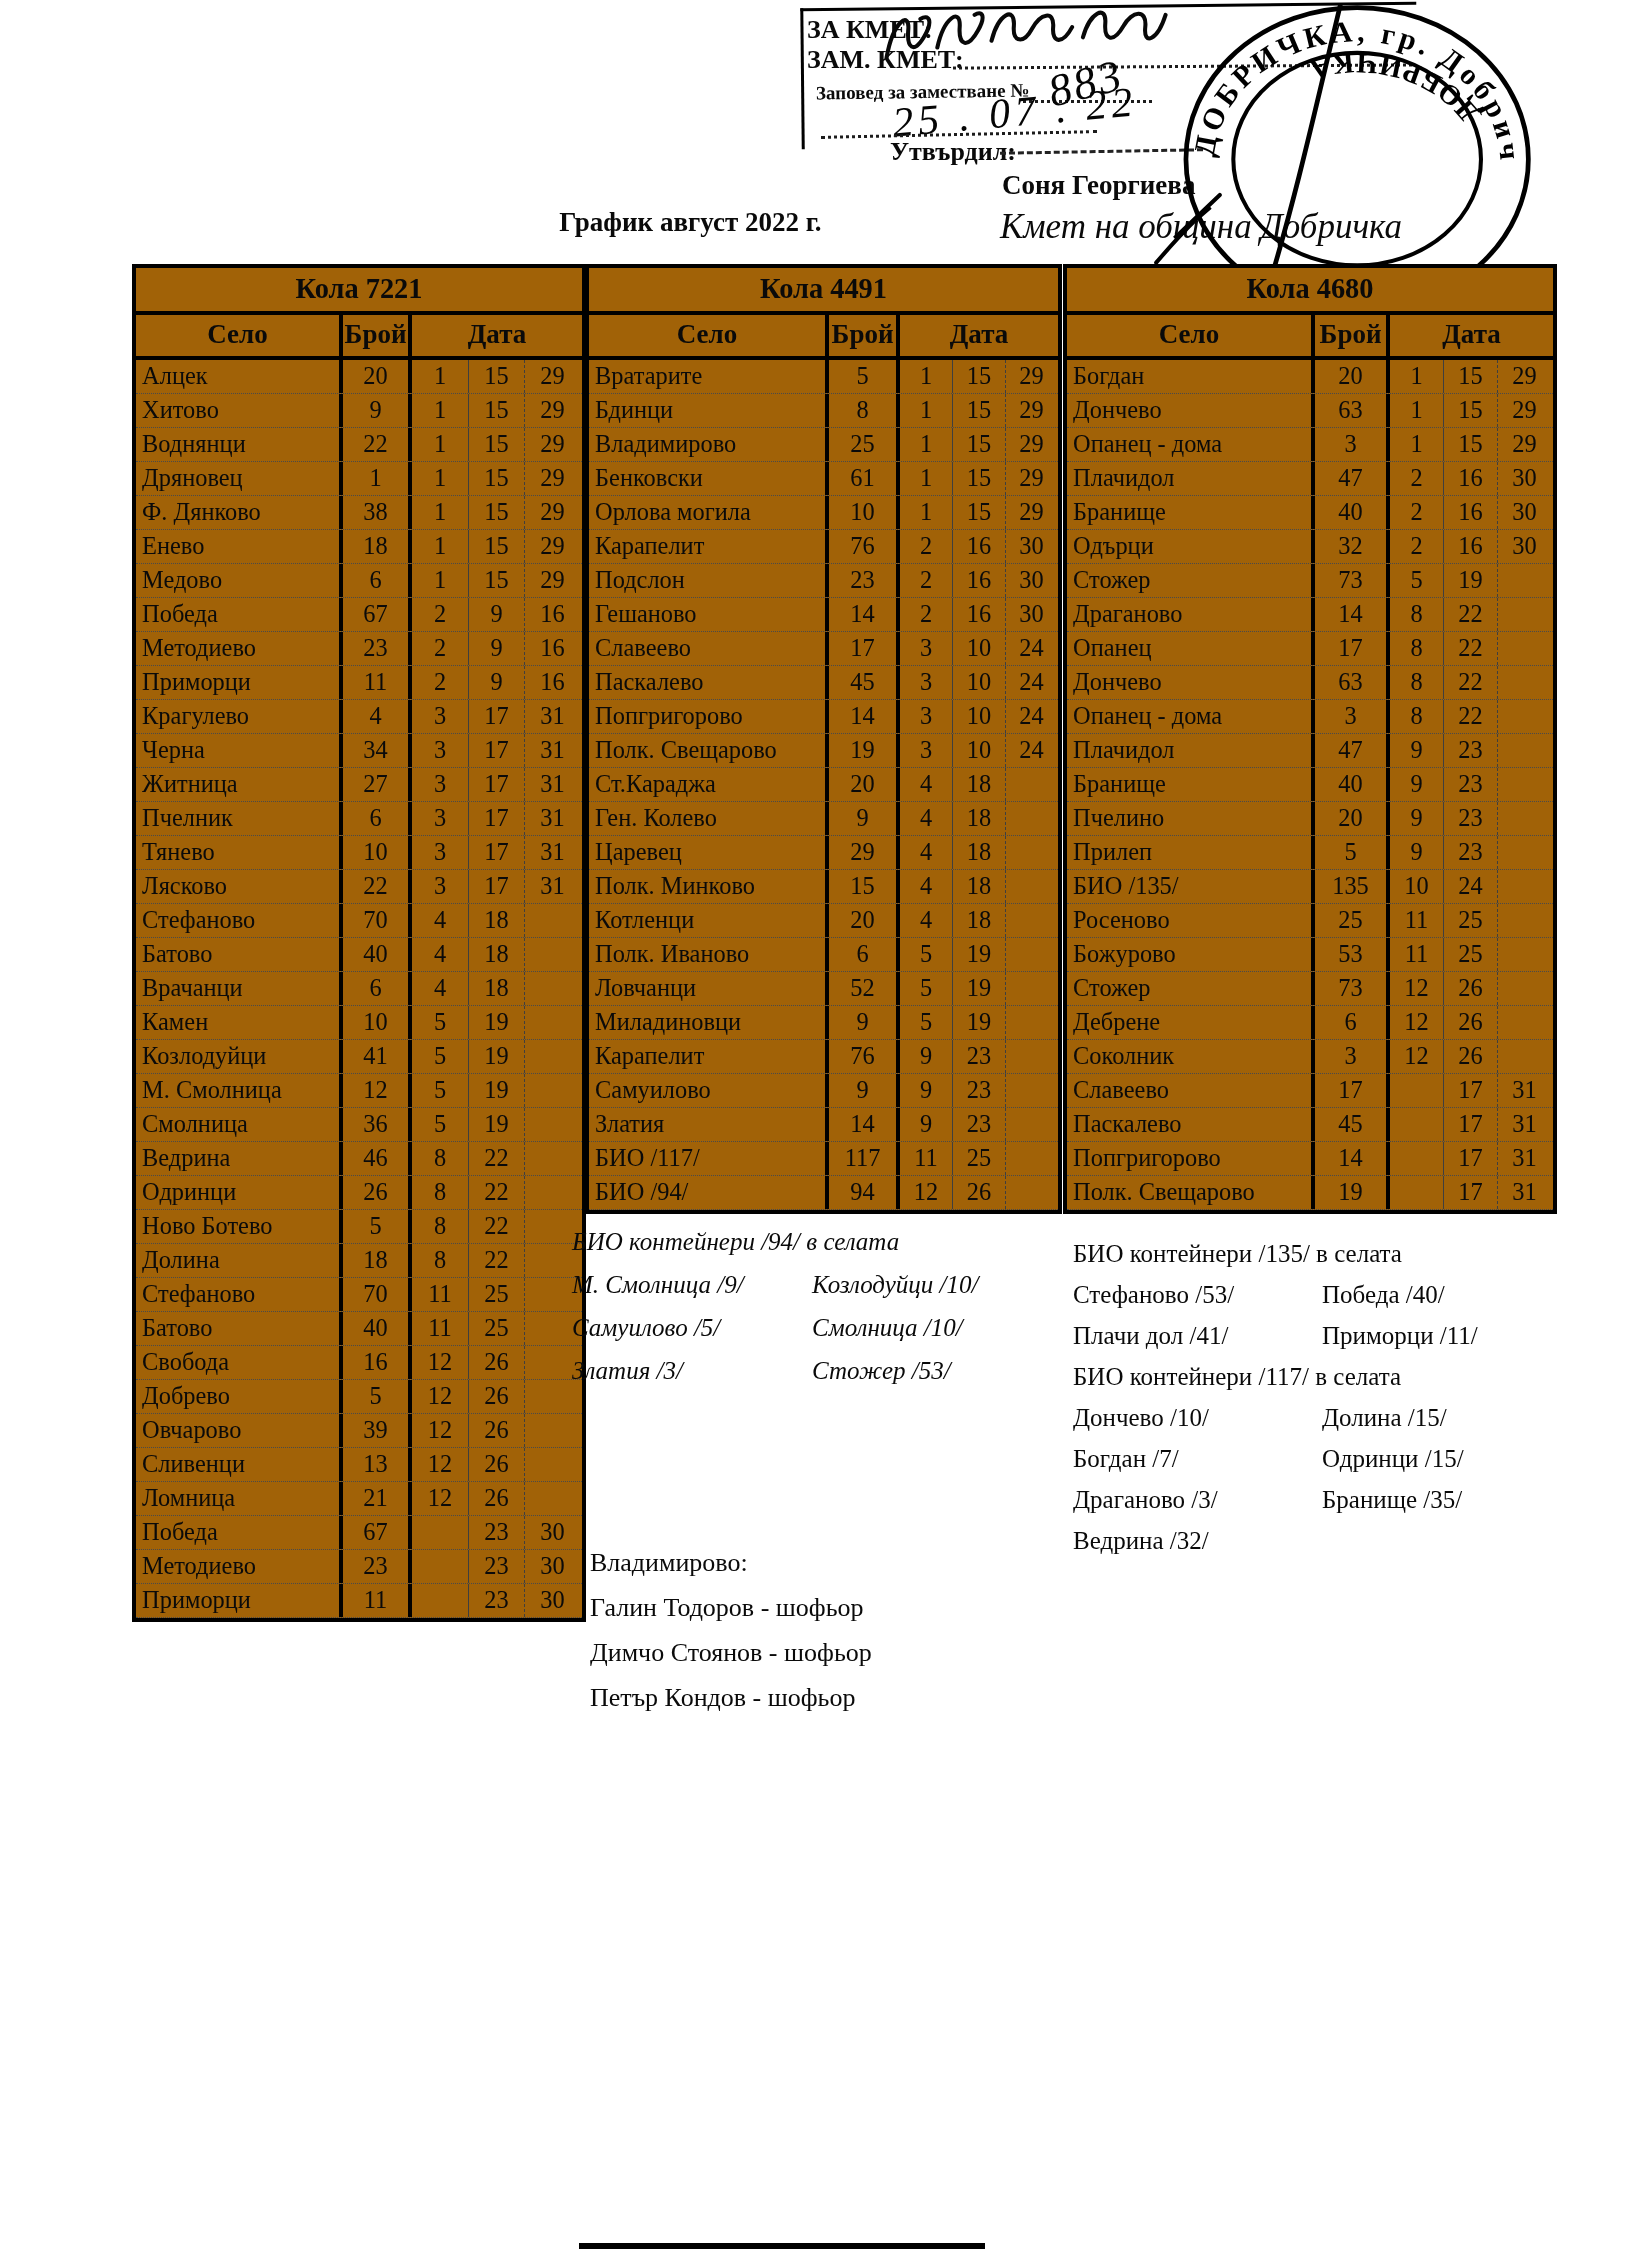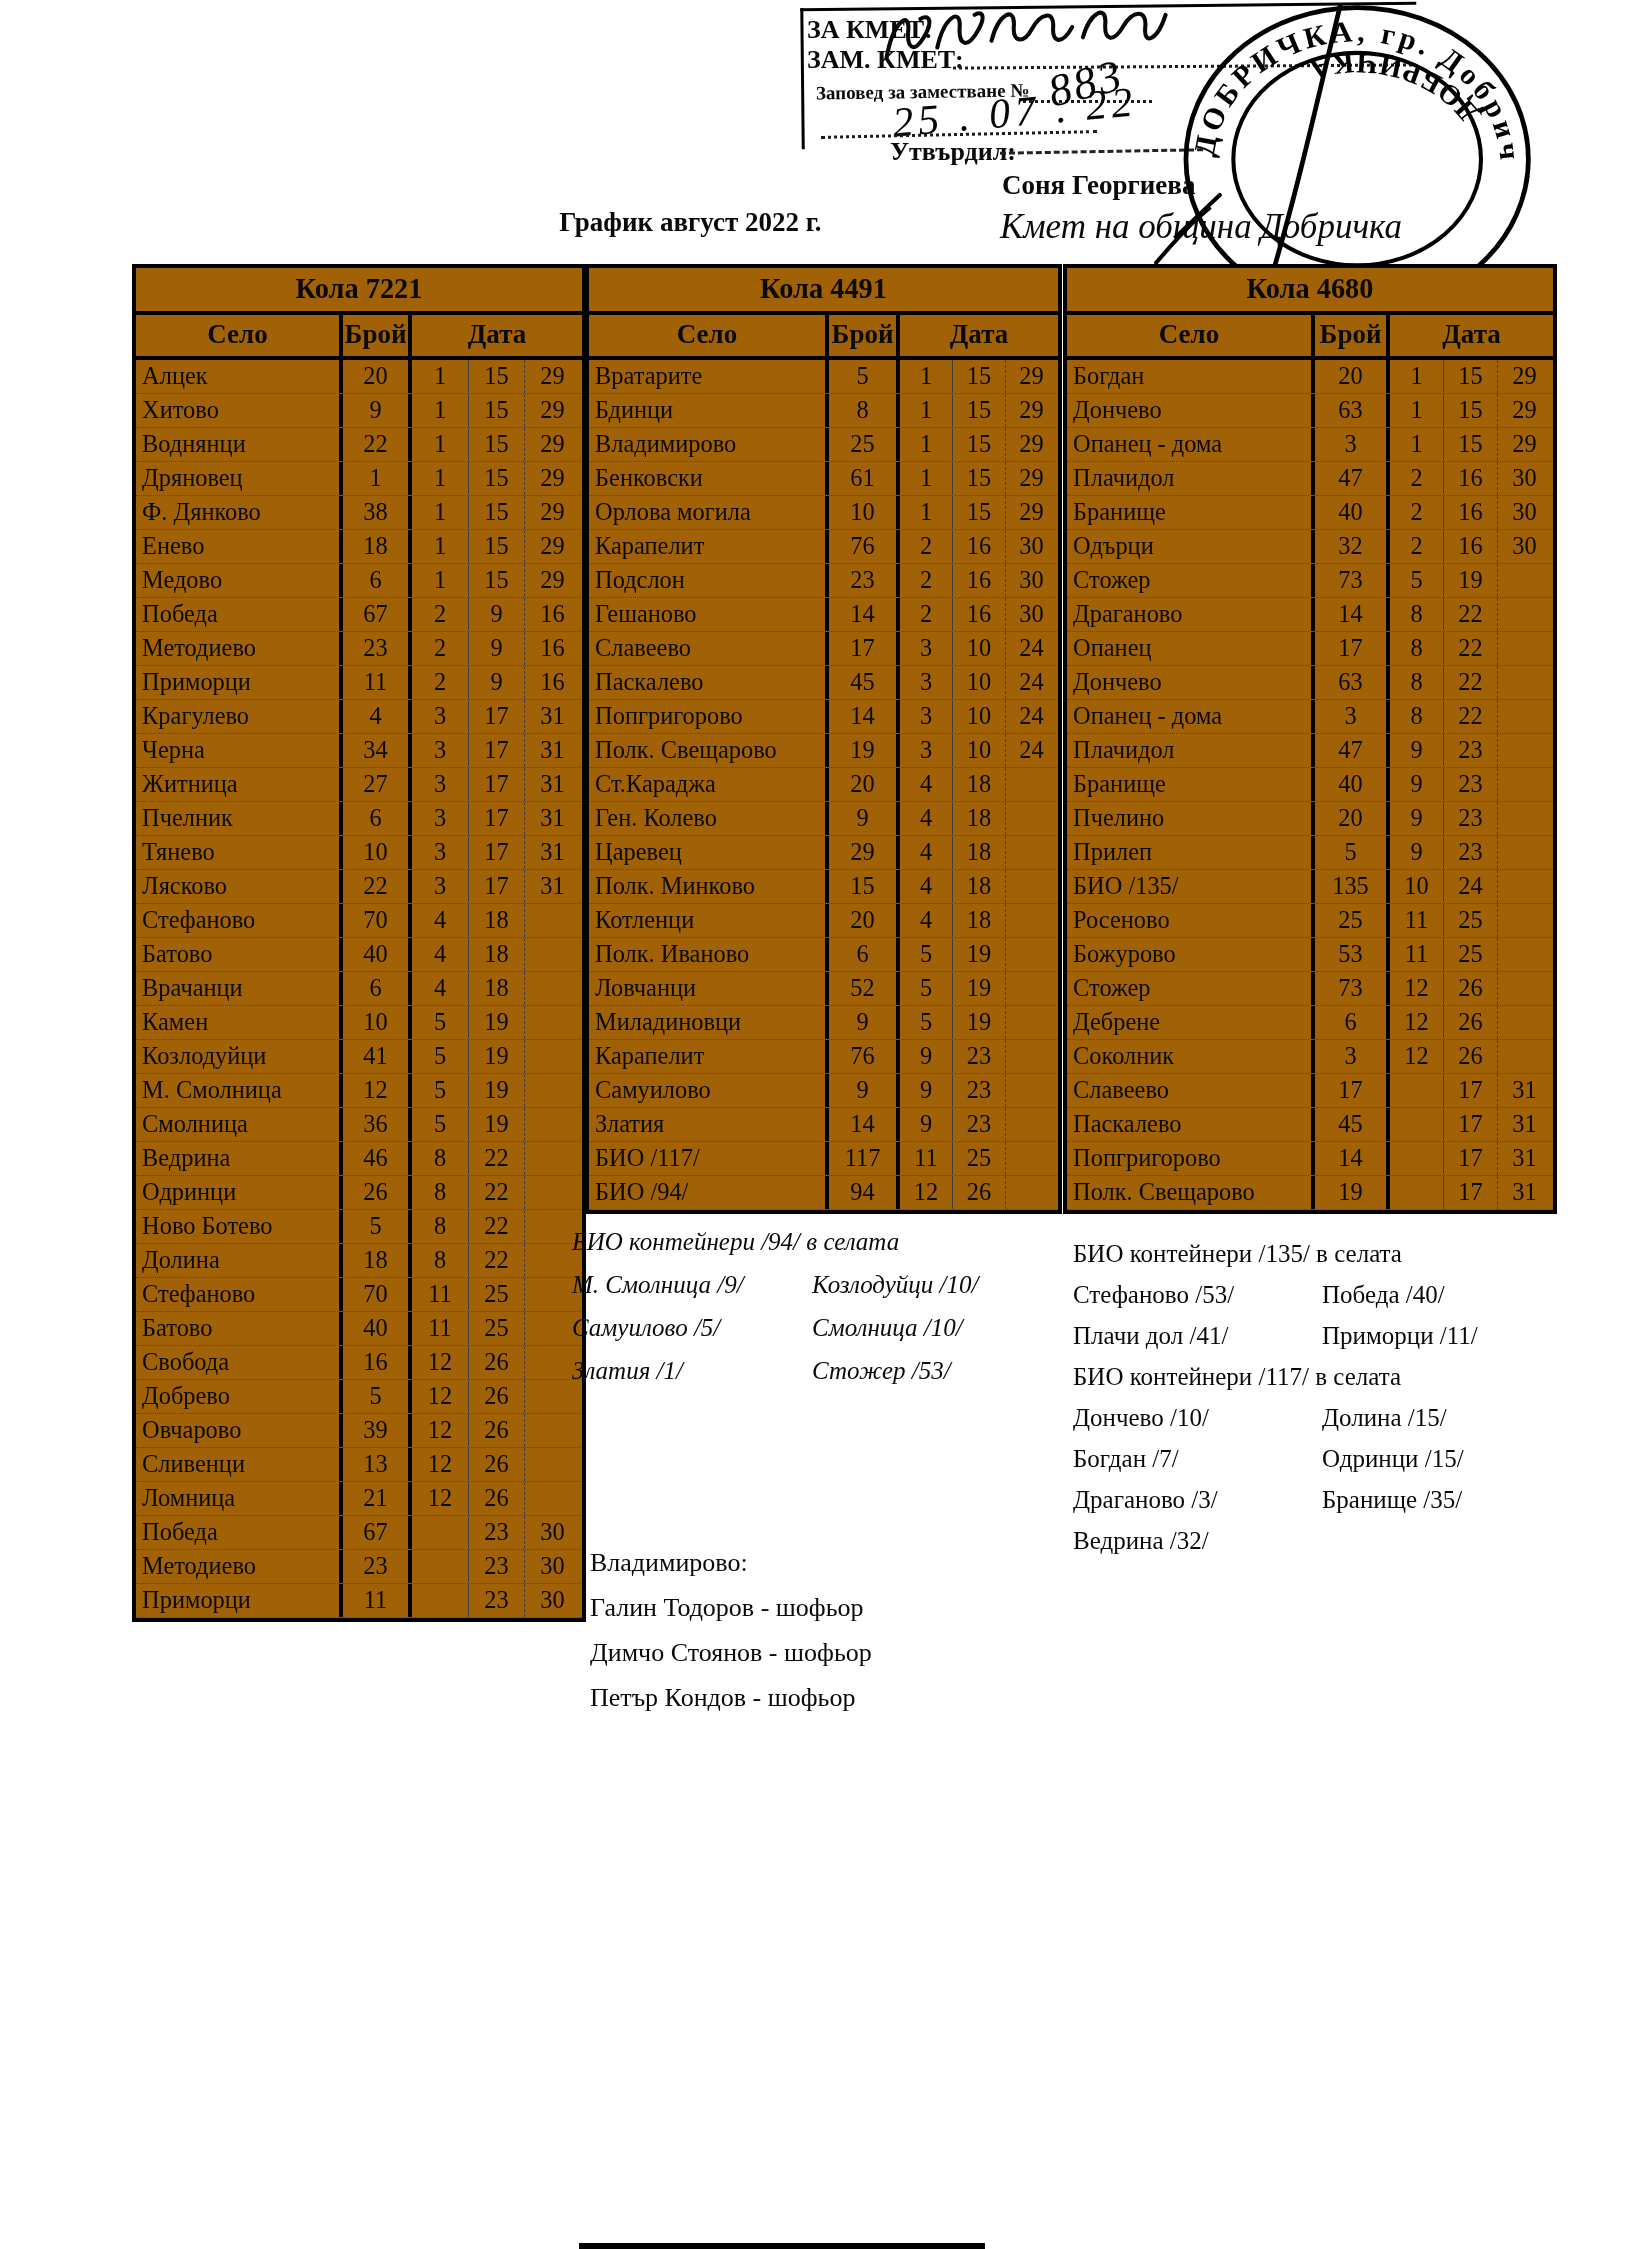--- a/index.html
+++ b/index.html
@@ -842,21 +842,21 @@
           <div class="pl">М. Смолница /9/</div>
           <div class="pr">Козлодуйци /10/</div>
         </div>
 
         <div class="pair">
           <div class="pl">Самуилово /5/</div>
           <div class="pr">Смолница /10/</div>
         </div>
 
         <div class="pair">
-          <div class="pl">Златия /1/</div>
+          <div class="pl">Златия /3/</div>
           <div class="pr">Стожер /53/</div>
         </div>
       </div>
   </div>
 
   <div id="notes-right" class="abs notes">
     <div>БИО контейнери /135/ в селата</div>
     <div>
 
         <div class="pair">

